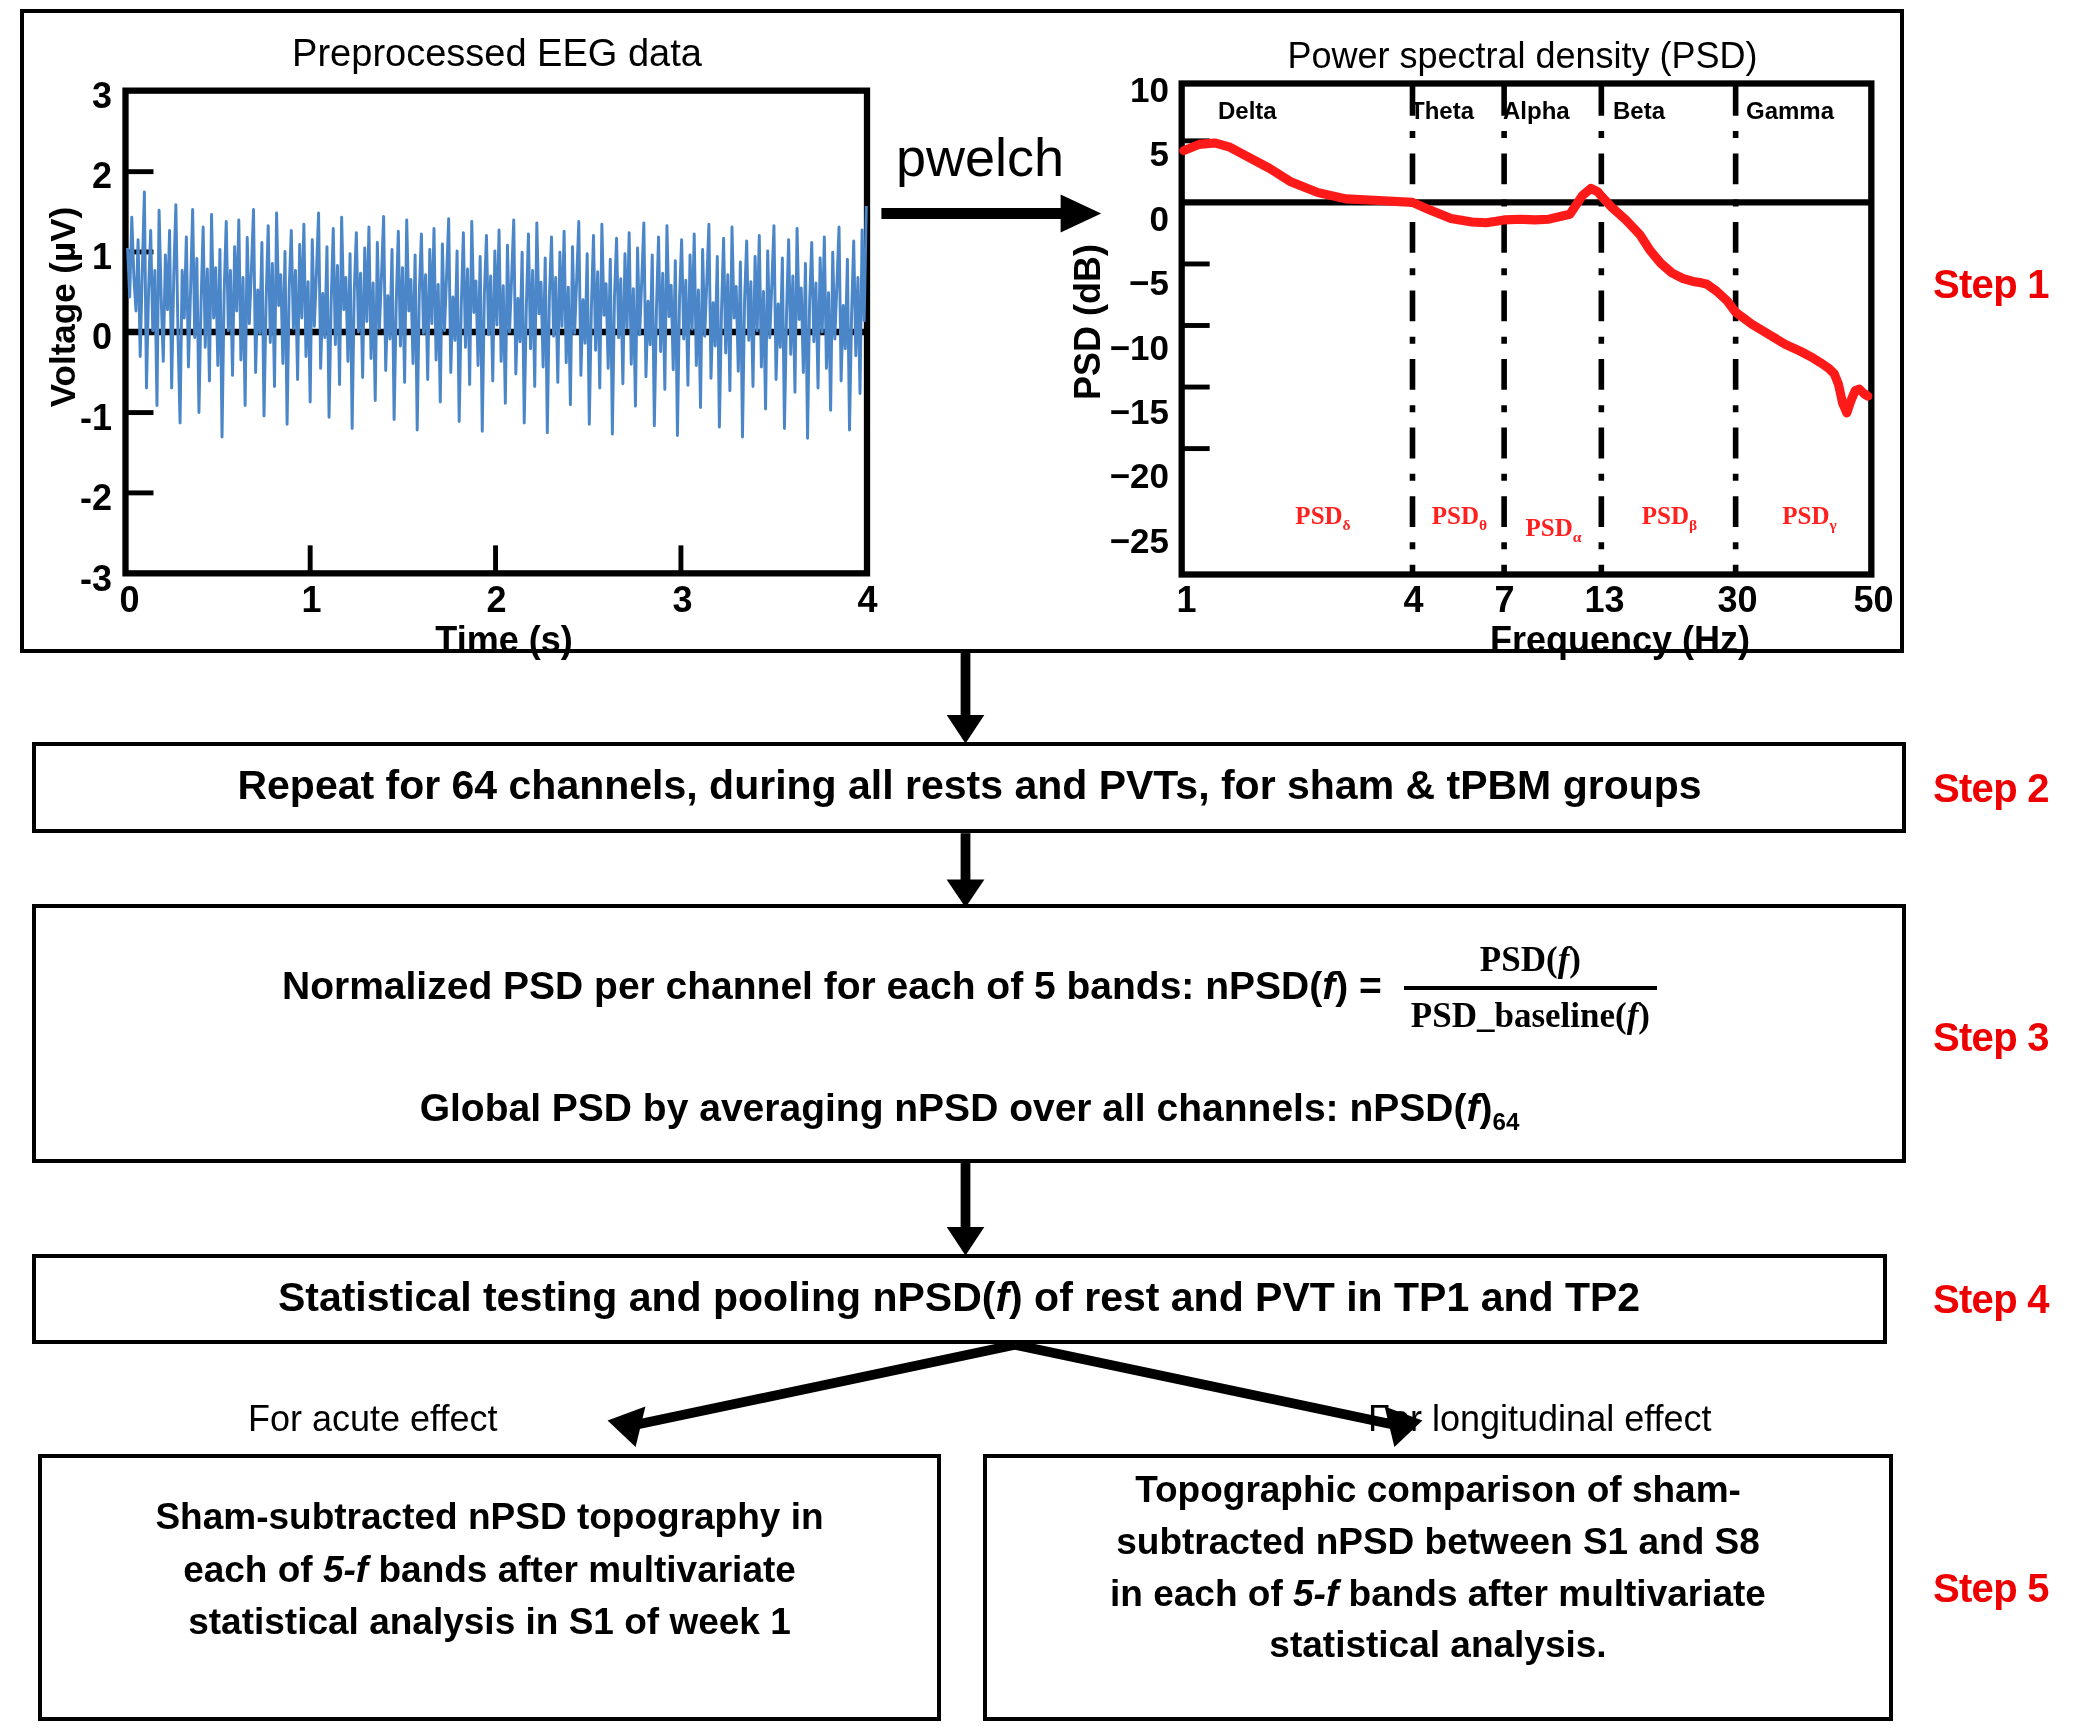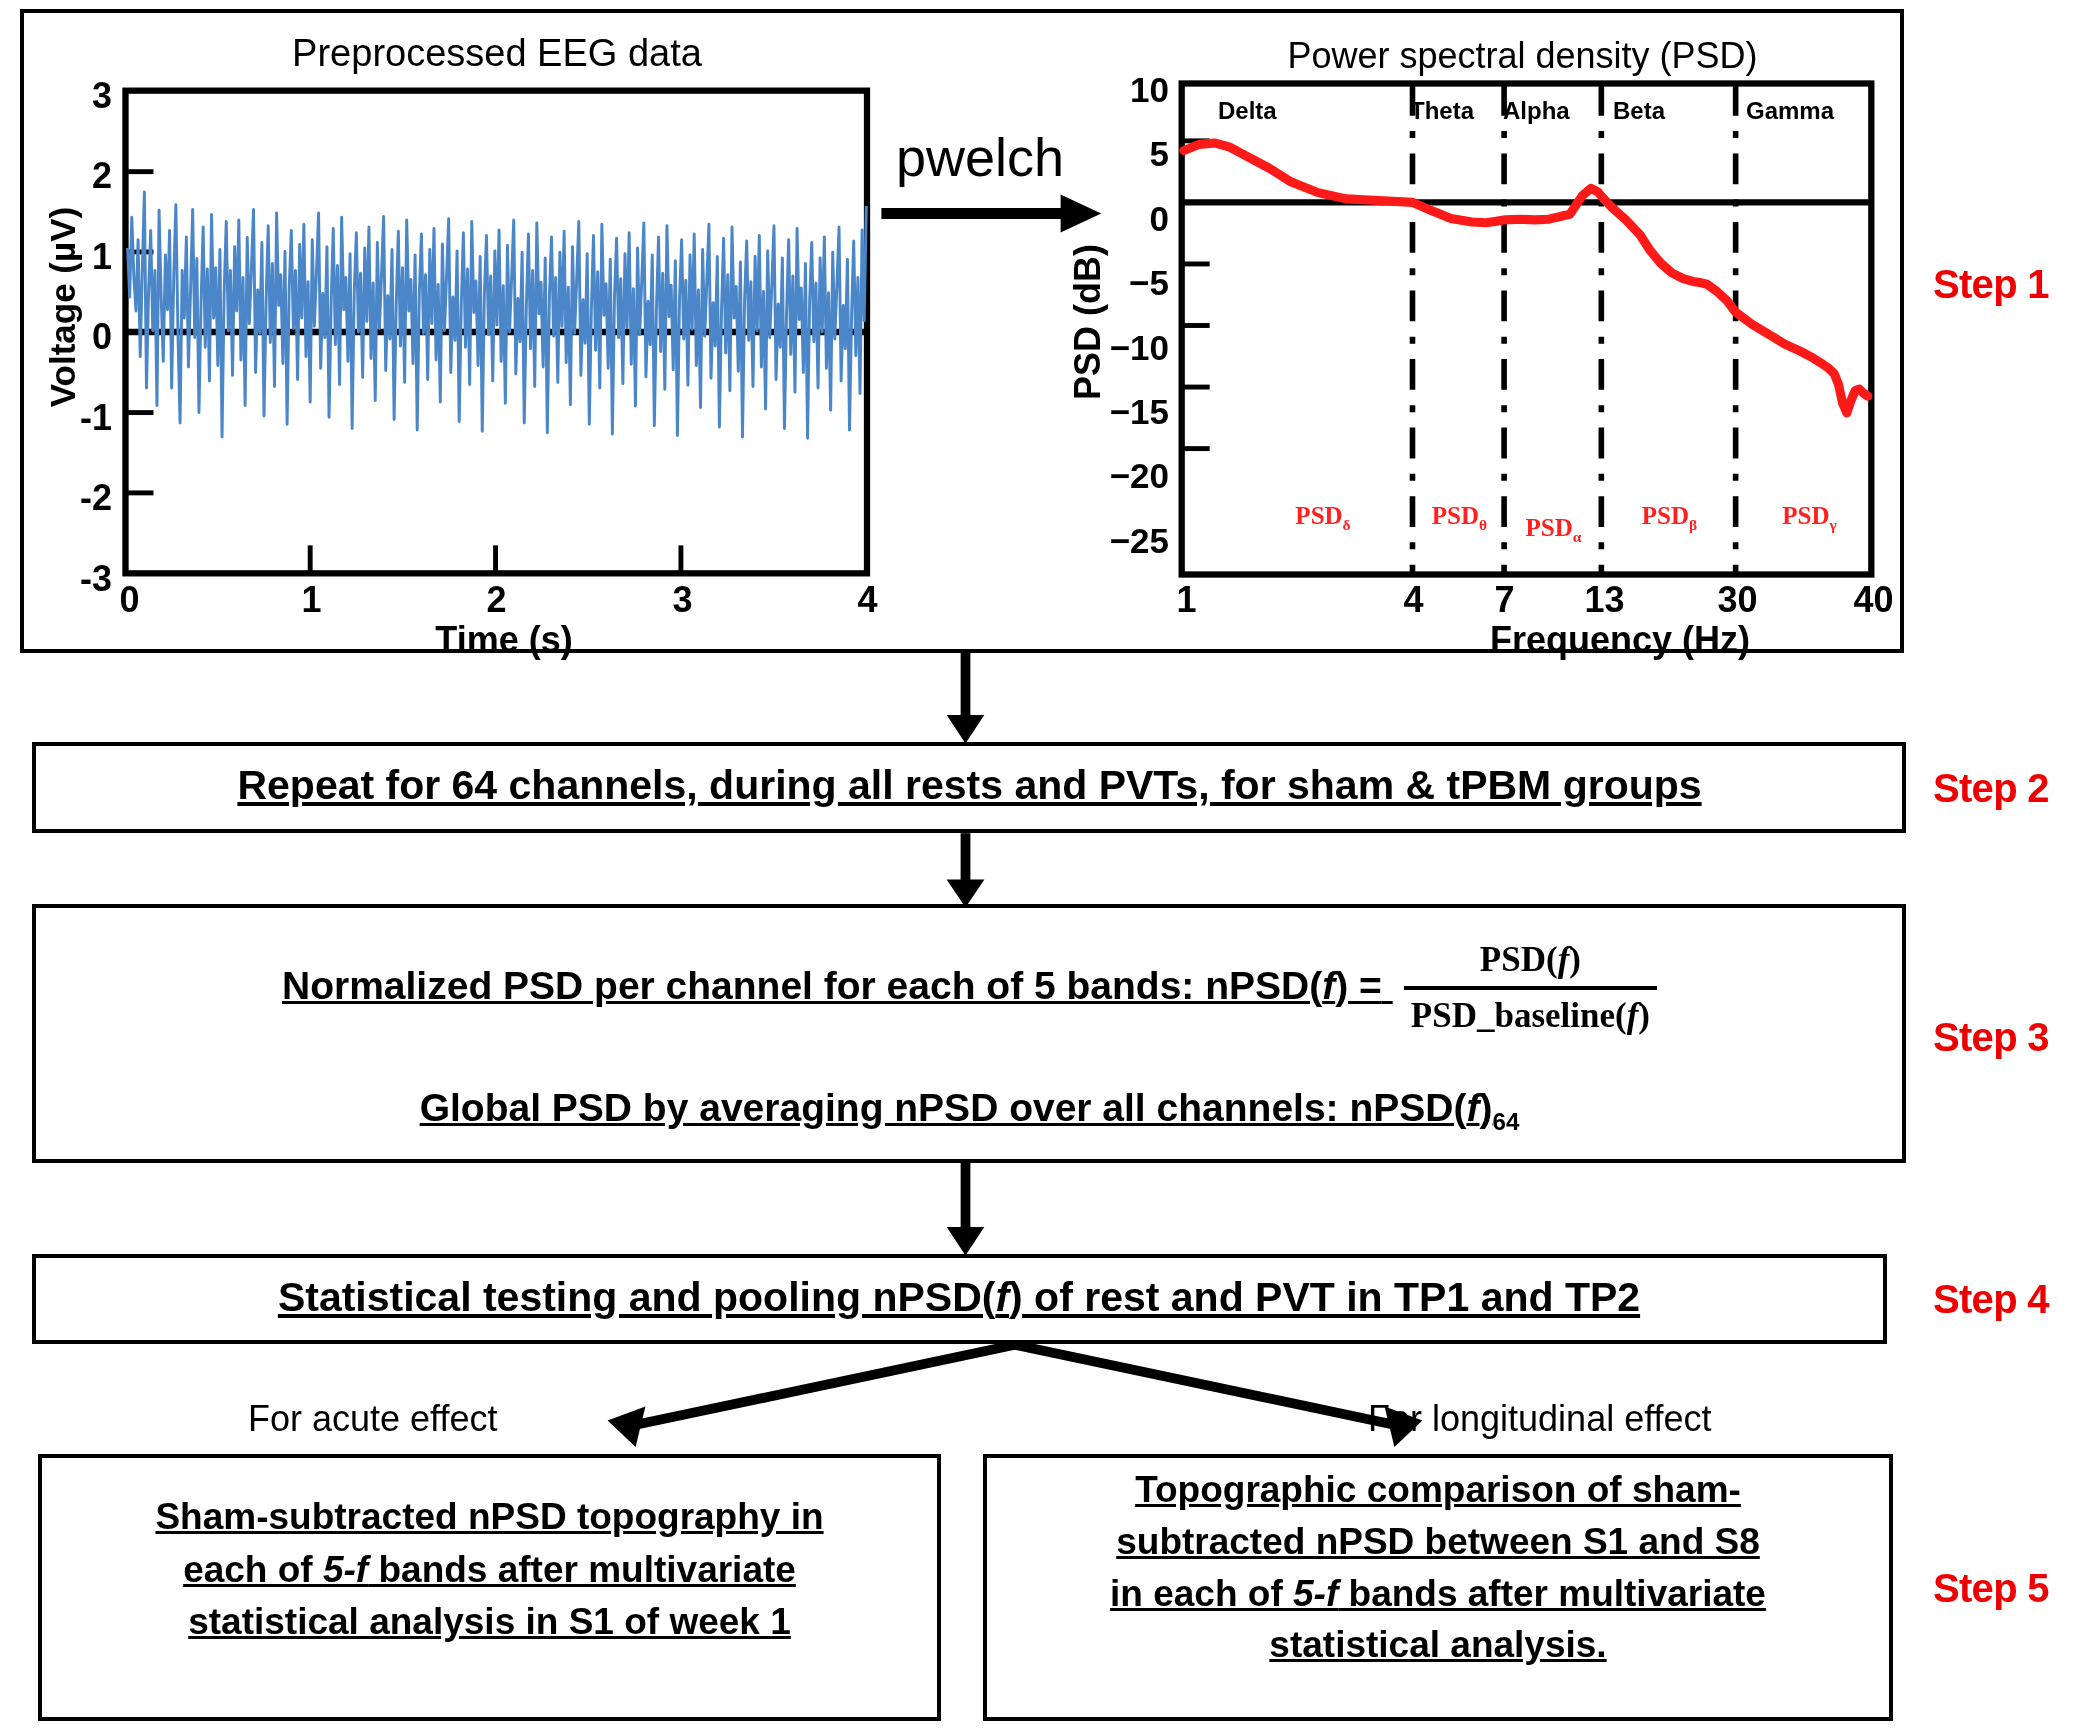--- a/index.html
+++ b/index.html
@@ -3,21 +3,21 @@
 <meta charset="utf-8">
 <style>
   html,body{margin:0;padding:0;background:#ffffff;}
   body{width:2097px;height:1731px;position:relative;
        font-family:"Liberation Sans",sans-serif;color:#000;}
   .abs{position:absolute;}
   .box{position:absolute;border:4.9px solid #000;background:#fff;box-sizing:border-box;}
   .steplabel{position:absolute;color:#ee0000;font-weight:bold;font-size:40px;
              font-family:"Liberation Sans",sans-serif;letter-spacing:-0.7px;white-space:nowrap;}
   .boxtext{position:absolute;font-weight:bold;text-align:center;line-height:1.28;
-           font-family:"Liberation Sans",sans-serif;color:#000;text-decoration:underline;}
+           font-family:"Liberation Sans",sans-serif;color:#000;}
   .chart-title{position:absolute;text-align:center;font-weight:normal;
                font-family:"Liberation Sans",sans-serif;color:#000;}
   .axlabel{position:absolute;font-weight:bold;font-family:"Liberation Sans",sans-serif;color:#000;}
   .tick{position:absolute;font-weight:bold;font-family:"Liberation Sans",sans-serif;color:#000;text-align:right;}
   .tickx{position:absolute;font-weight:bold;font-family:"Liberation Sans",sans-serif;color:#000;text-align:center;}
   .bandlabel{position:absolute;font-weight:bold;font-size:24px;
              font-family:"Liberation Sans",sans-serif;color:#000;text-align:left;}
   .psdband{position:absolute;font-weight:bold;font-size:25px;color:#ff2020;
            font-family:"Liberation Serif",serif;text-align:center;white-space:nowrap;}
   .psdband sub{font-size:0.62em;}
@@ -123,21 +123,21 @@
 <div class="psdband" style="left:1407px;top:502px;width:105px;"><span>PSD</span><sub>θ</sub></div>
 <div class="psdband" style="left:1501px;top:514px;width:105px;"><span>PSD</span><sub>α</sub></div>
 <div class="psdband" style="left:1610px;top:502px;width:119px;"><span>PSD</span><sub>β</sub></div>
 <div class="psdband" style="left:1743px;top:502px;width:133px;"><span>PSD</span><sub>γ</sub></div>
 
 <div class="tickx" style="left:1155px;top:579px;width:63px;font-size:36px;">1</div>
 <div class="tickx" style="left:1382px;top:579px;width:63px;font-size:36px;">4</div>
 <div class="tickx" style="left:1473px;top:579px;width:63px;font-size:36px;">7</div>
 <div class="tickx" style="left:1566px;top:579px;width:77px;font-size:36px;">13</div>
 <div class="tickx" style="left:1699px;top:579px;width:77px;font-size:36px;">30</div>
-<div class="tickx" style="left:1835px;top:579px;width:77px;font-size:36px;">40</div>
+<div class="tickx" style="left:1835px;top:579px;width:77px;font-size:36px;">50</div>
 
 <div class="axlabel" style="left:1330px;top:619px;width:420px;font-size:36px;text-align:right;">Frequency (Hz)</div>
 
 <div class="steplabel" style="left:1933px;top:262px;">Step 1</div>
 
 <svg class="abs" style="left:941px;top:651px;" width="49" height="94" viewBox="0 0 70 135">
   <line x1="35" y1="0" x2="35" y2="100" stroke="#000" stroke-width="14"></line>
   <polygon points="8,92 62,92 35,133" fill="#000"></polygon>
 </svg>
 

